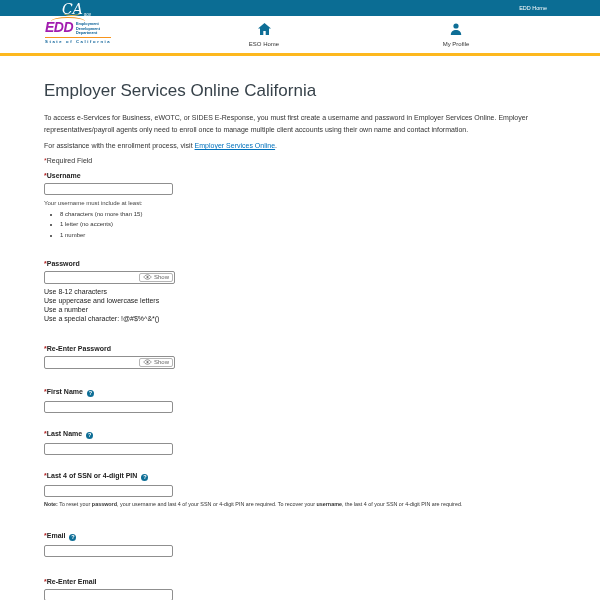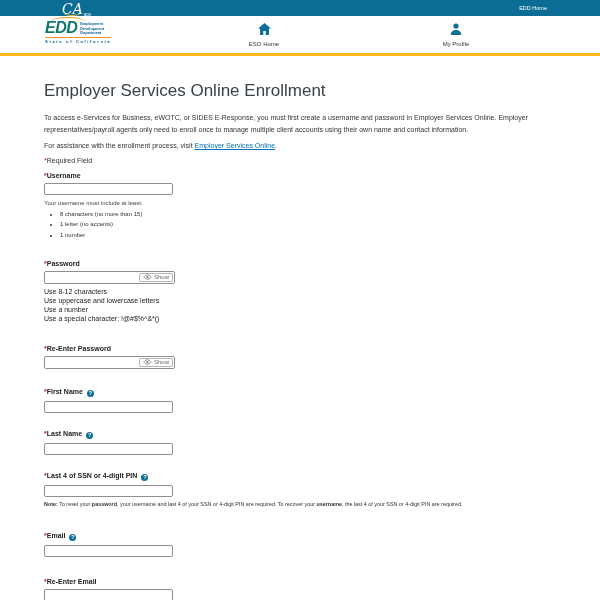--- a/index.html
+++ b/index.html
@@ -14,21 +14,21 @@
   .ca-logo .ca { font-family:"DejaVu Serif", serif; font-style:italic; font-size:14px; line-height:14px; }
   .ca-logo .gov { font-size:4.5px; vertical-align:-2px; margin-left:1px; }
   .ca-swoosh { position:absolute; left:2px; bottom:2px; width:16px; height:5px;
     border-bottom:1px solid #E9B949; border-radius:50%; }
   .edd-home-top { position:absolute; right:53px; top:5px; color:#fff; font-size:5.5px; text-decoration:none; cursor:pointer; }
   
   .header { height:37px; position:relative; background:#fff; }
   .edd-logo { position:absolute; left:45px; top:5px; cursor:pointer; }
   .edd-row { display:flex; align-items:flex-start; position:relative; }
   .edd-arc { position:absolute; width:34px; height:9px; border-top:1.5px solid #F7941D; border-radius:50%; top:-4px; left:6px; }
-  .edd-text { color:#0f766e; font-size:16px; font-weight:bold; font-style:italic; line-height:13px; letter-spacing:-0.5px; }
+  .edd-text { color:#a21caf; font-size:14px; font-weight:bold; font-style:italic; line-height:13px; letter-spacing:-0.5px; }
   .dept { margin-left:3px; padding-top:1px; }
   .dept div { font-size:3.8px; font-weight:bold; color:#005B94; line-height:4.6px; }
   .edd-state { font-size:4.2px; color:#005B94; font-weight:bold; letter-spacing:1.6px;
     border-top:1.3px solid #F7941D; padding-top:1.5px; margin-top:1px; white-space:nowrap; }
   .nav-item { position:absolute; top:5px; text-align:center; cursor:pointer; }
   .nav-eso { left:238px; width:52px; }
   .nav-profile { left:428px; width:56px; }
   .nav-icon svg { display:inline-block; }
   .nav-label { font-size:6px; color:#333; margin-top:2px; }
   .gold-rule { height:3px; background:#FDB81E; }
@@ -109,21 +109,21 @@
           <path d="M0.8 12 C0.8 8.6 3 7 6 7 C9 7 11.2 8.6 11.2 12 Z" fill="#0E6E96"></path>
         </svg>
     </span>
     <div class="nav-label">My Profile</div>
   </div>
 </div>
 
 <div class="gold-rule"></div>
 
 <div class="main">
-  <h1>Employer Services Online Enrollment</h1>
+  <h1>Employer Services Online California</h1>
 
   <p class="intro">To access e-Services for Business, eWOTC, or SIDES E-Response, you must first create a username and password in Employer Services Online. Employer representatives/payroll agents only need to enroll once to manage multiple client accounts using their own name and contact information.</p>
 
   <p class="assist"><span>For assistance with the enrollment process, visit </span><a>Employer Services Online</a><span>.</span></p>
 
   <div class="required-field"><span class="asterisk">*</span><span>Required Field</span></div>
 
   <div class="group-username">
     <label class="form-label"><span class="asterisk">*</span><span>Username</span></label>
     <input class="text-input" type="text" style="">

